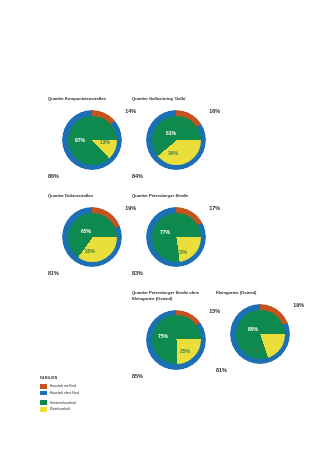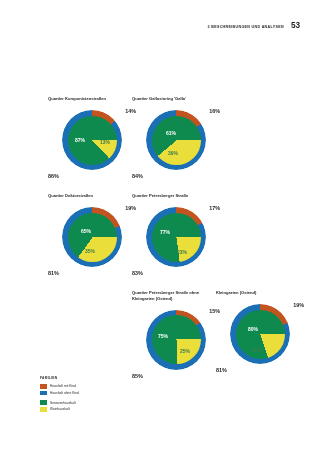--- a/index.html
+++ b/index.html
@@ -139,24 +139,20 @@
     color:#231f20;
     line-height:1.25;
     white-space:nowrap;
   }
 </style>
 </head>
 <body>
 
 <div class="page">
 
-  <div class="header">
-    <span class="header-chapter">3 BESCHREIBUNGEN UND ANALYSEN</span>
-    <span class="header-pageno">53</span>
-  </div>
 
   <div class="charts">
 
     <div class="chart-row">
       <div class="chart-cell" style="left:48px;top:0;">
         <div class="chart-title">Quartier Komponistenstraßen</div>
         <div class="donut-wrap">
           <div class="ring" style="background: conic-gradient(rgb(196, 84, 31) 0deg, rgb(196, 84, 31) 50.4deg, rgb(27, 111, 180) 50.4deg, rgb(27, 111, 180) 360deg); mask-image: radial-gradient(circle, transparent 0px, transparent 40%, rgb(0, 0, 0) 40.6%);"></div>
           <div class="pie" style="background: conic-gradient(rgb(233, 222, 58) 0deg, rgb(233, 222, 58) 46.8deg, rgb(14, 138, 79) 46.8deg, rgb(14, 138, 79) 360deg); transform: rotate(90deg);"></div>
           <span class="lbl-outer-top">14%</span>

